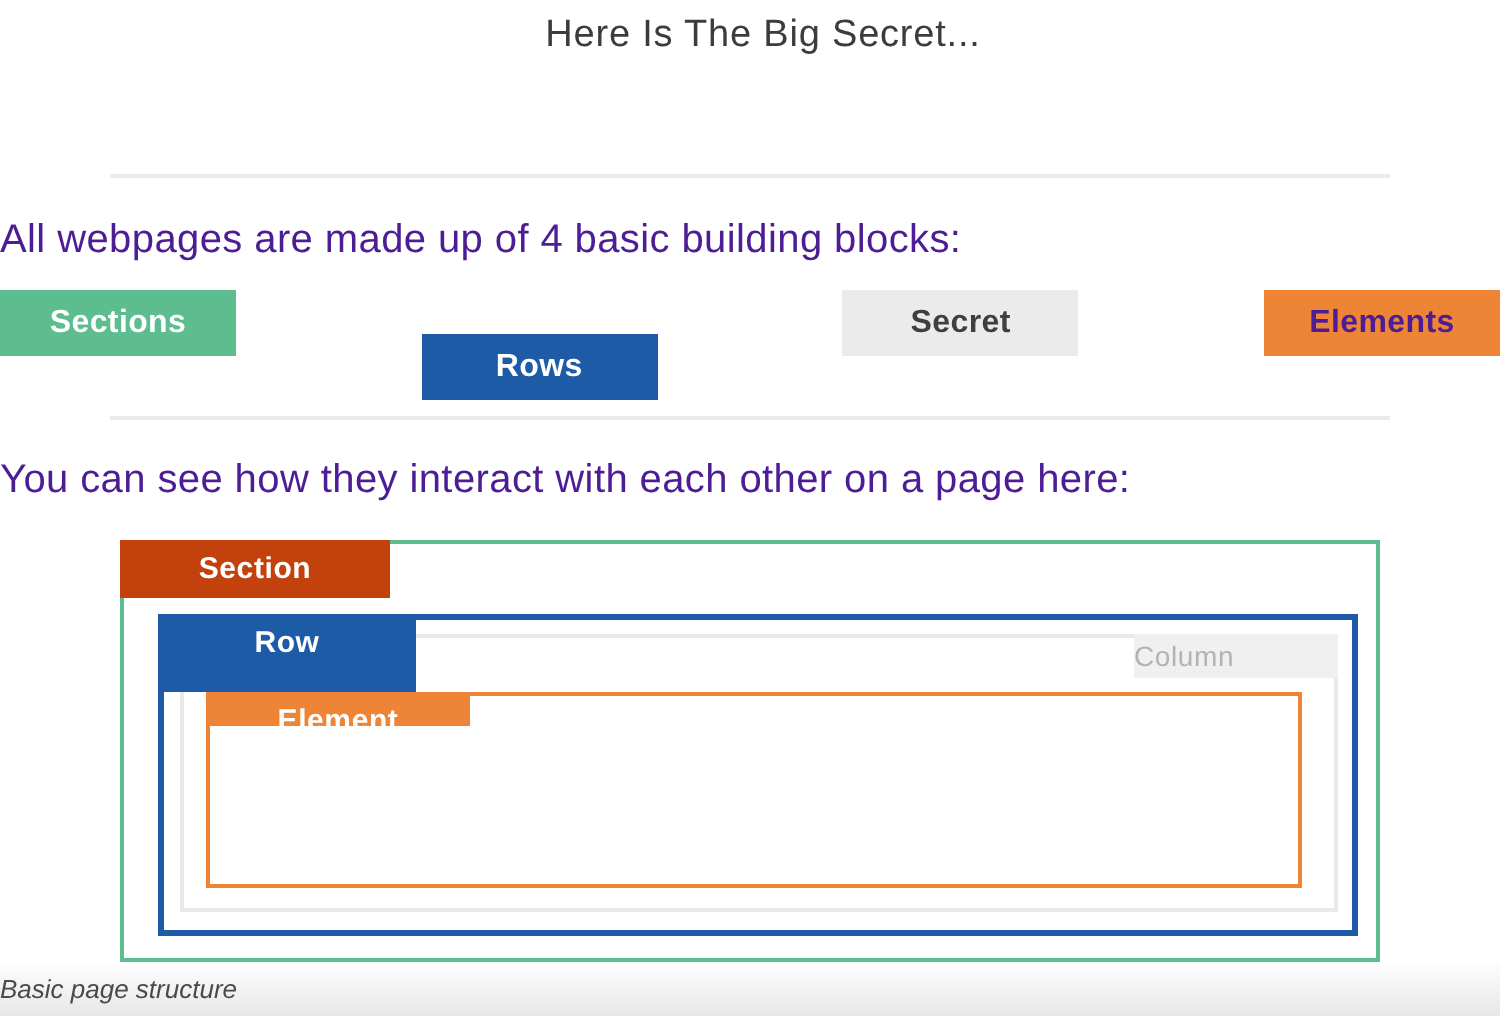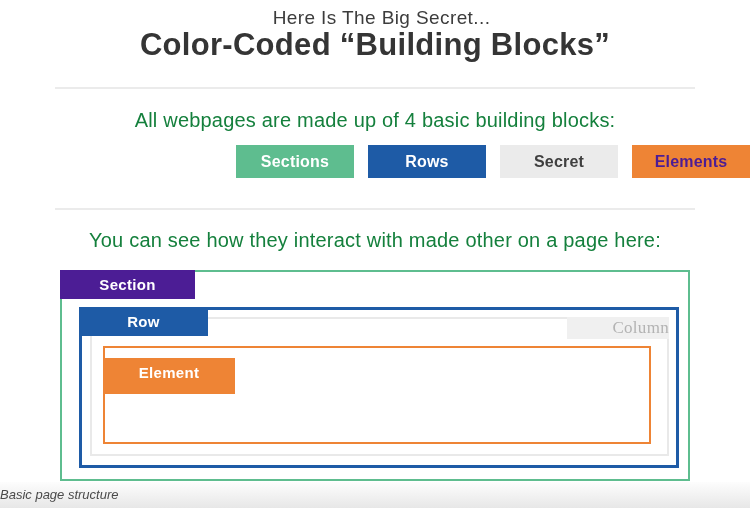--- a/index.html
+++ b/index.html
@@ -13,83 +13,82 @@
     font-size:19px; font-weight:400; color:#3c3c3c; letter-spacing:0.4px;
   }
   .title {
     position:absolute; top:27px; left:0; right:0; margin:0; text-align:center;
     font-size:31px; font-weight:700; color:#353535; letter-spacing:0.3px;
   }
   .divider { position:absolute; left:55px; width:640px; height:2px; }
   .d1 { top:87px; }
   .d2 { top:208px; }
   .intro, .interaction {
-    position:absolute; left:0; right:0; text-align:center;
-    font-size:20px; color:#15803d; letter-spacing:0.2px;
+    position:absolute; left:0; right:0; 
+    font-size:20px; color:#4c1d95; letter-spacing:0.2px;
   }
   .intro { top:109px; }
   .interaction { top:229px; }
   .blocks {
     position:absolute; top:145px; left:0; right:0;
-    display:flex; justify-content:flex-end; gap:14px;
+    display:flex; justify-content:space-between; gap:14px;
   }
   .block-btn {
     width:118px; height:33px; display:flex; align-items:center; justify-content:center;
     font-size:16px; font-weight:700; letter-spacing:0.2px; cursor:pointer;
   }
   .abs { position:absolute; box-sizing:border-box; }
   .section-box { left:60px; top:270px; width:630px; height:211px; border:2px solid; background:#ffffff; }
   .section-tab { left:60px;  top:270px; width:135px; height:29px; }
   .row-box     { left:79px;  top:307px; width:600px; height:161px; border:3px solid; background:#ffffff; }
   .column-box  { left:90px;  top:317px; width:579px; height:139px; border:2px solid; background:#ffffff; }
   .column-tab  {
     left:567px; top:317px; width:102px; height:22px;
-    font-size:17px; text-align:right; line-height:22px; letter-spacing:0.3px;font-family:Liberation Serif, serif;
+    font-size:14px; text-align:left; line-height:22px; letter-spacing:0.3px;
   }
-  .row-tab     { left:79px;  top:307px; width:129px; height:29px; }
+  .row-tab     { left:79px;  top:307px; width:129px; height:39px; }
   .element-box { left:103px; top:346px; width:548px; height:98px;  border:2px solid; background:#ffffff; }
-  .element-tab { left:103px; top:358px; width:132px; height:36px; }
+  .element-tab { left:103px; top:346px; width:132px; height:17px; }
   .tab-label {
     color:#ffffff; font-size:15px; font-weight:700; text-align:center;
     line-height:29px; letter-spacing:0.3px;
   }
   .bottom-strip {
     position:absolute; left:0; top:482px; width:750px; height:26px;
     background:linear-gradient(var(--g1,#fdfdfd), var(--g2,#e7e7e7));
   }
   .caption {
     position:absolute; top:487px; left:0; right:0; text-align:left;
     font-style:italic; font-size:13px; color:#4a4a4a;
   }
 </style>
 </head>
 <body>
 
 <div id="stage">
 
   <div class="kicker">Here Is The Big Secret...</div>
-  <h1 class="title">Color-Coded “Building Blocks”</h1>
 
   <div class="divider d1" style="background: rgb(235, 235, 235);"></div>
 
   <div class="intro">All webpages are made up of 4 basic building blocks:</div>
 
   <div class="blocks">
     <div class="block-btn" style="background: rgb(94, 189, 143); color: rgb(255, 255, 255);">Sections</div>
-    <div class="block-btn" style="background: rgb(30, 91, 166); color: rgb(255, 255, 255);">Rows</div>
+    <div class="block-btn" style="background: rgb(30, 91, 166); color: rgb(255, 255, 255); margin-top: 22px;">Rows</div>
     <div class="block-btn" style="background: rgb(235, 235, 235); color: rgb(63, 63, 63);">Secret</div>
     <div class="block-btn" style="background: rgb(238, 132, 53); color: #4c1d95;">Elements</div>
   </div>
 
   <div class="divider d2" style="background: rgb(235, 235, 235);"></div>
 
-  <div class="interaction">You can see how they interact with made other on a page here:</div>
+  <div class="interaction">You can see how they interact with each other on a page here:</div>
 
   <div class="abs section-box" style="border-color: rgb(94, 189, 143);"></div>
-  <div class="abs section-tab tab-label" style="background: #4c1d95;">Section</div>
+  <div class="abs section-tab tab-label" style="background: #c2410c;">Section</div>
 
   <div class="abs row-box" style="border-color: rgb(30, 91, 166);"></div>
 
   <div class="abs column-box" style="border-color: rgb(233, 233, 233);"></div>
   <div class="abs column-tab" style="background: rgb(240, 240, 240); color: rgb(179, 179, 179);">Column</div>
 
   <div class="abs row-tab tab-label" style="background: rgb(30, 91, 166);">Row</div>
 
   <div class="abs element-box" style="border-color: rgb(238, 132, 53);"></div>
   <div class="abs element-tab tab-label" style="background: rgb(238, 132, 53);">Element</div>

